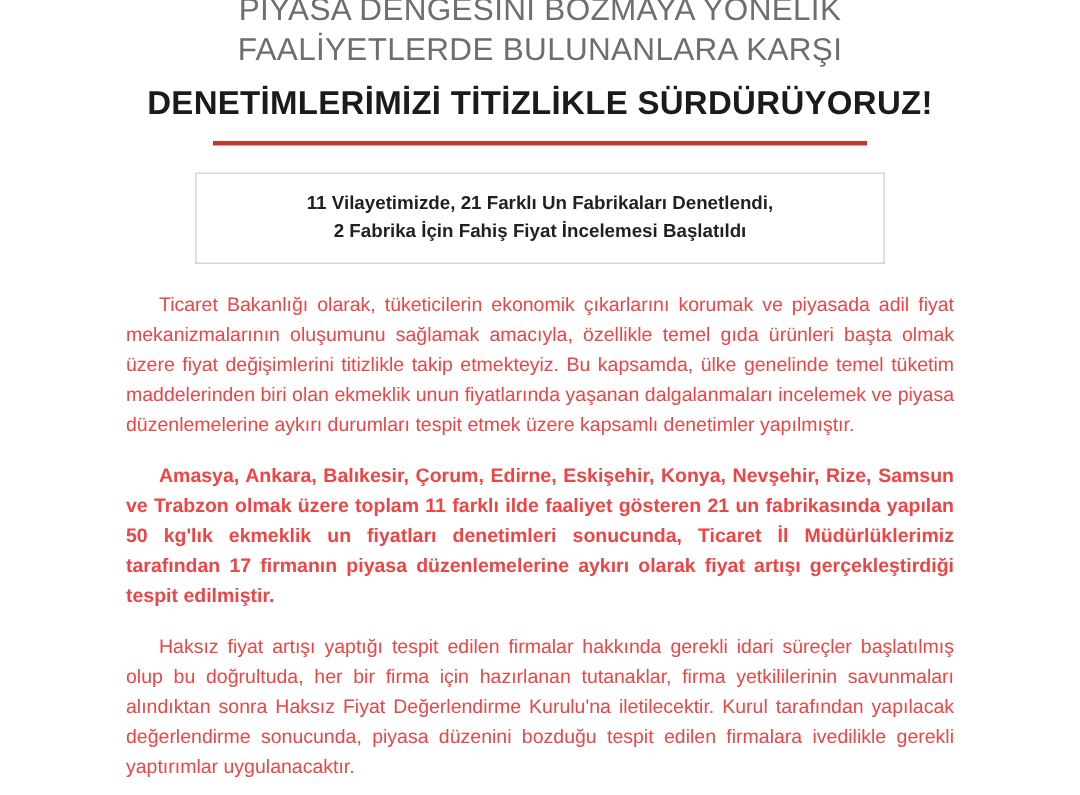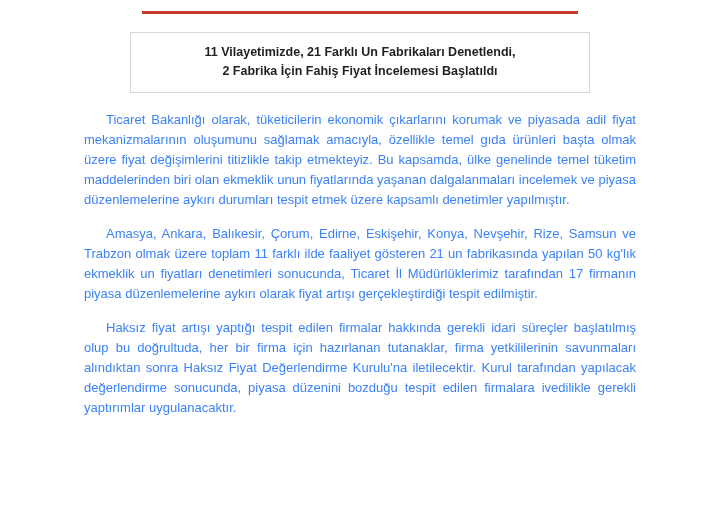--- a/index.html
+++ b/index.html
@@ -74,35 +74,40 @@
   }
   .body-copy {
     margin-top: 17px;
   }
   p.para {
     margin: 0 0 14px 0;
     font-size: 13px;
     line-height: 20px;
     text-align: justify;
     text-justify: inter-word;
-    color: #3b82f6;
+    color: #ef4444;
     text-indent: 22px;
   }
   p.para.bold {
-    font-weight: normal;
+    font-weight: bold;
   }
   p.para:last-child {
     margin-bottom: 15px;
   }
 </style>
 </head>
 <body>
 
 <div class="page">
 
+  <div class="headline">
+    <div class="headline-line first">PİYASA DENGESİNİ BOZMAYA YÖNELİK</div>
+    <div class="headline-line second">FAALİYETLERDE BULUNANLARA KARŞI</div>
+    <div class="headline-emph">DENETİMLERİMİZİ TİTİZLİKLE SÜRDÜRÜYORUZ!</div>
+  </div>
 
   <div class="rule"></div>
 
   <div class="summary-box">
     <div class="summary-line">11 Vilayetimizde, 21 Farklı Un Fabrikaları Denetlendi,</div>
     <div class="summary-line">2 Fabrika İçin Fahiş Fiyat İncelemesi Başlatıldı</div>
   </div>
 
   <div class="body-copy">
     <p class="para">Ticaret Bakanlığı olarak, tüketicilerin ekonomik çıkarlarını korumak ve piyasada adil fiyat mekanizmalarının oluşumunu sağlamak amacıyla, özellikle temel gıda ürünleri başta olmak üzere fiyat değişimlerini titizlikle takip etmekteyiz. Bu kapsamda, ülke genelinde temel tüketim maddelerinden biri olan ekmeklik unun fiyatlarında yaşanan dalgalanmaları incelemek ve piyasa düzenlemelerine aykırı durumları tespit etmek üzere kapsamlı denetimler yapılmıştır.</p>

